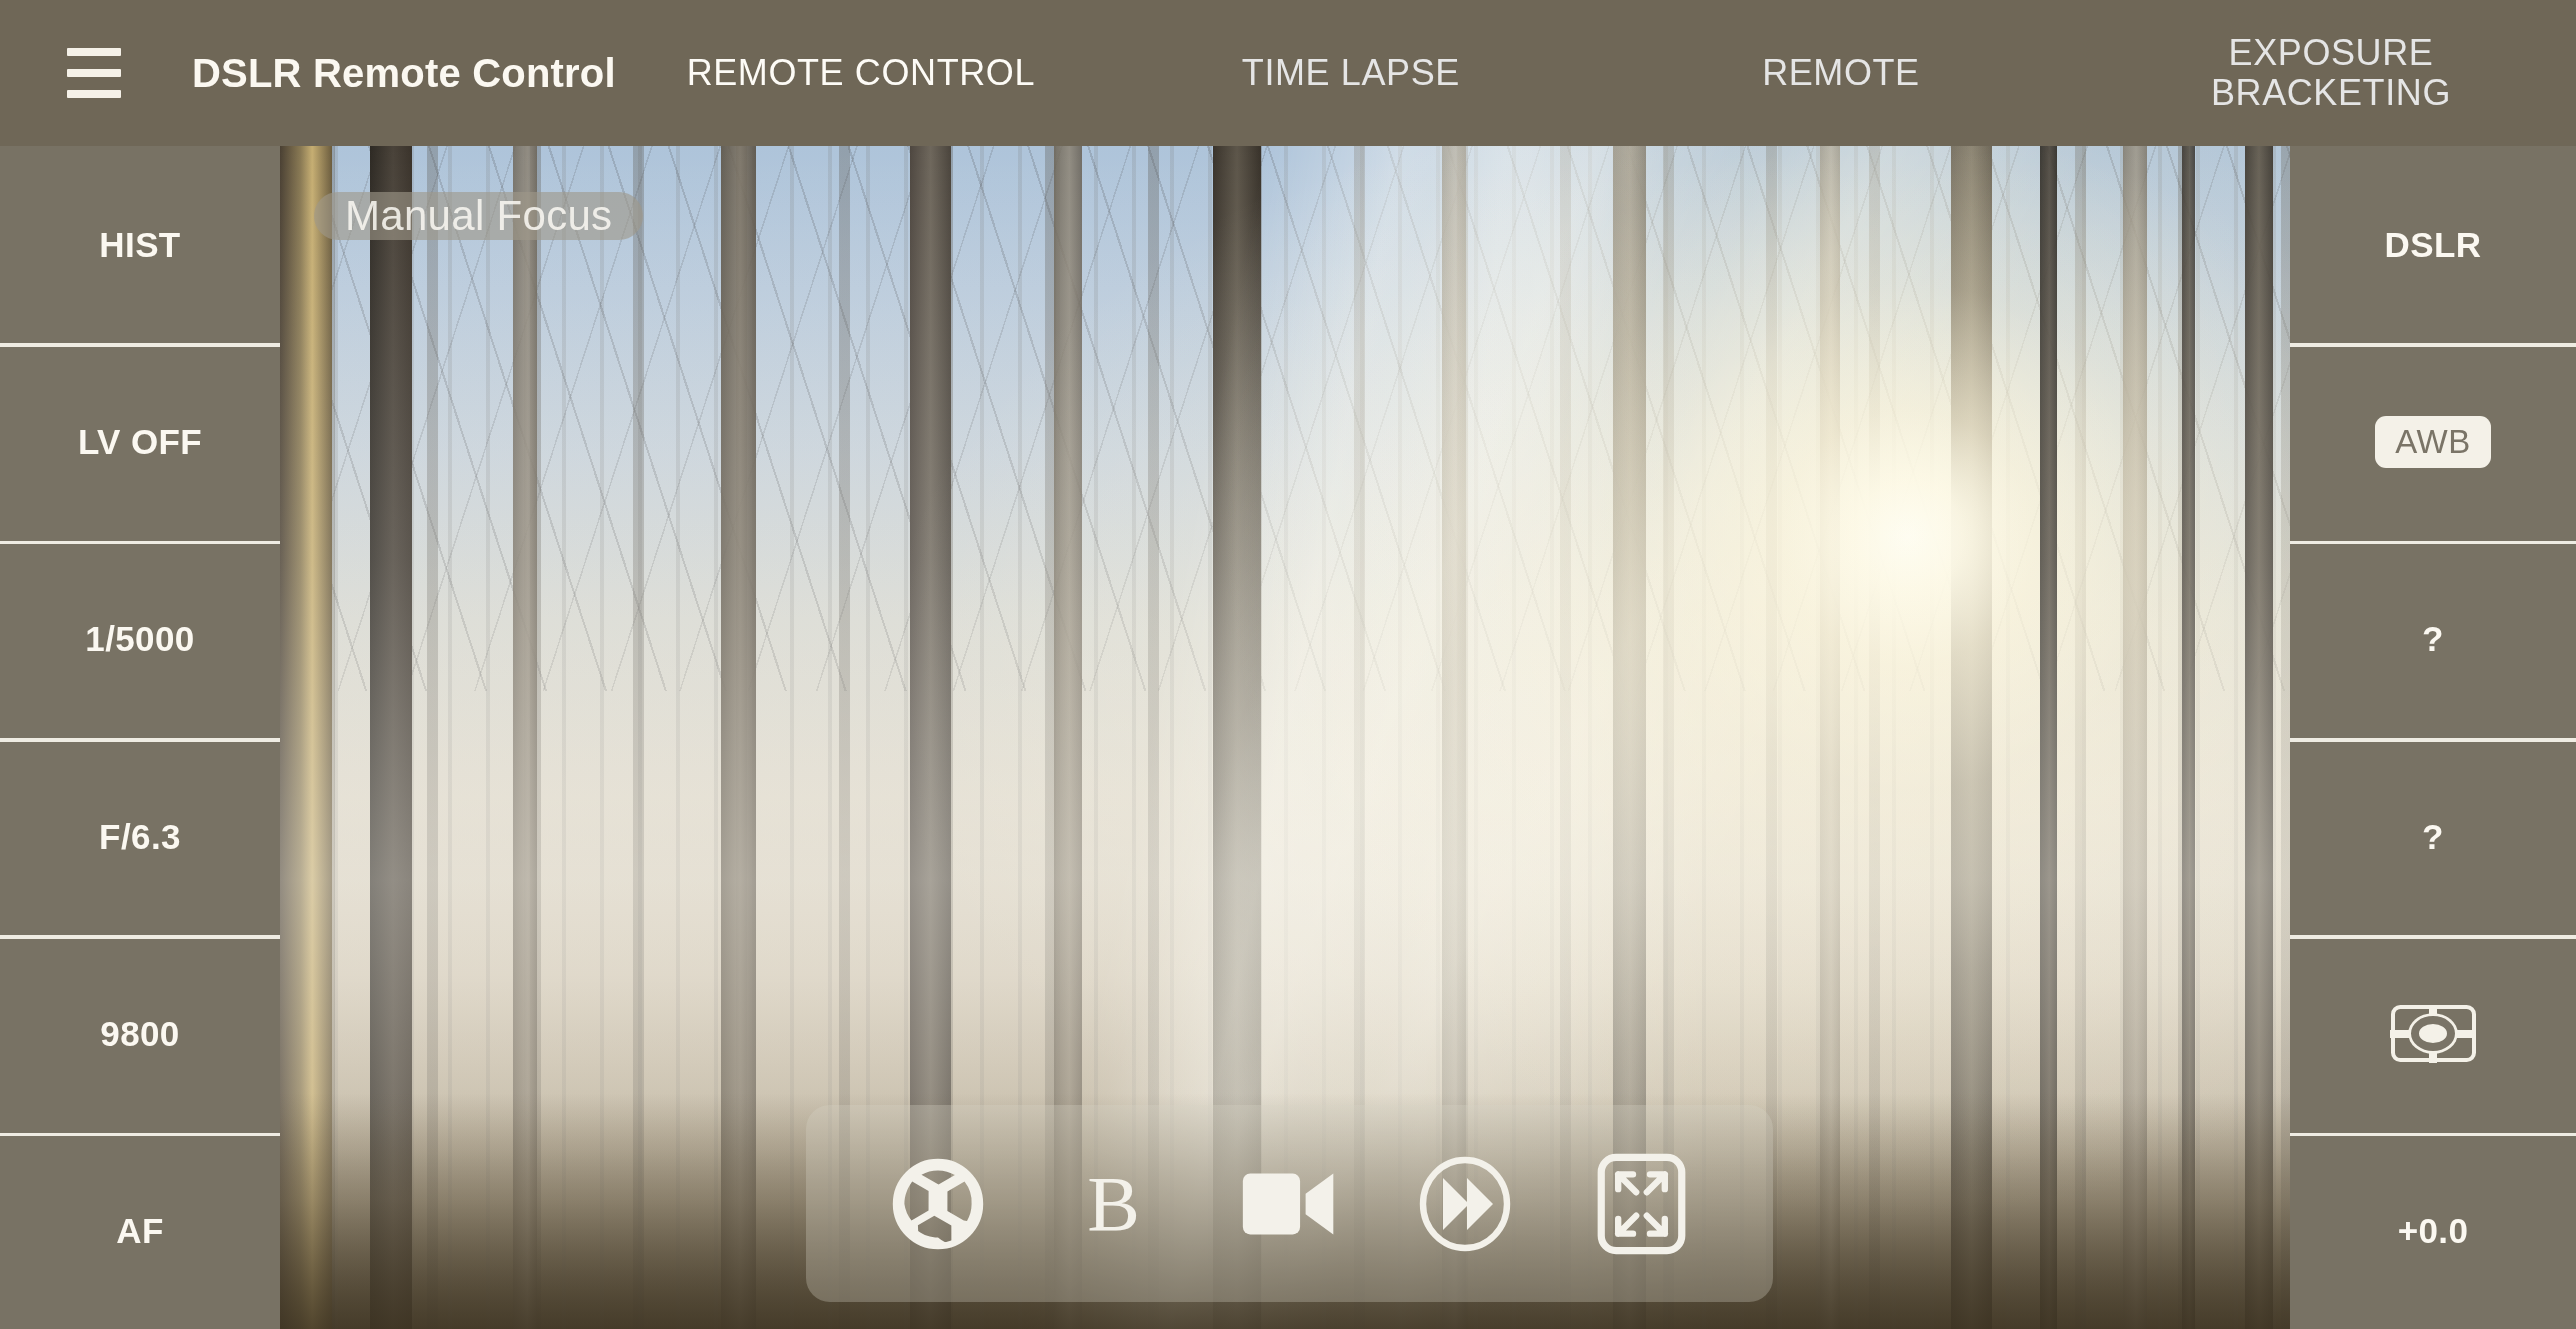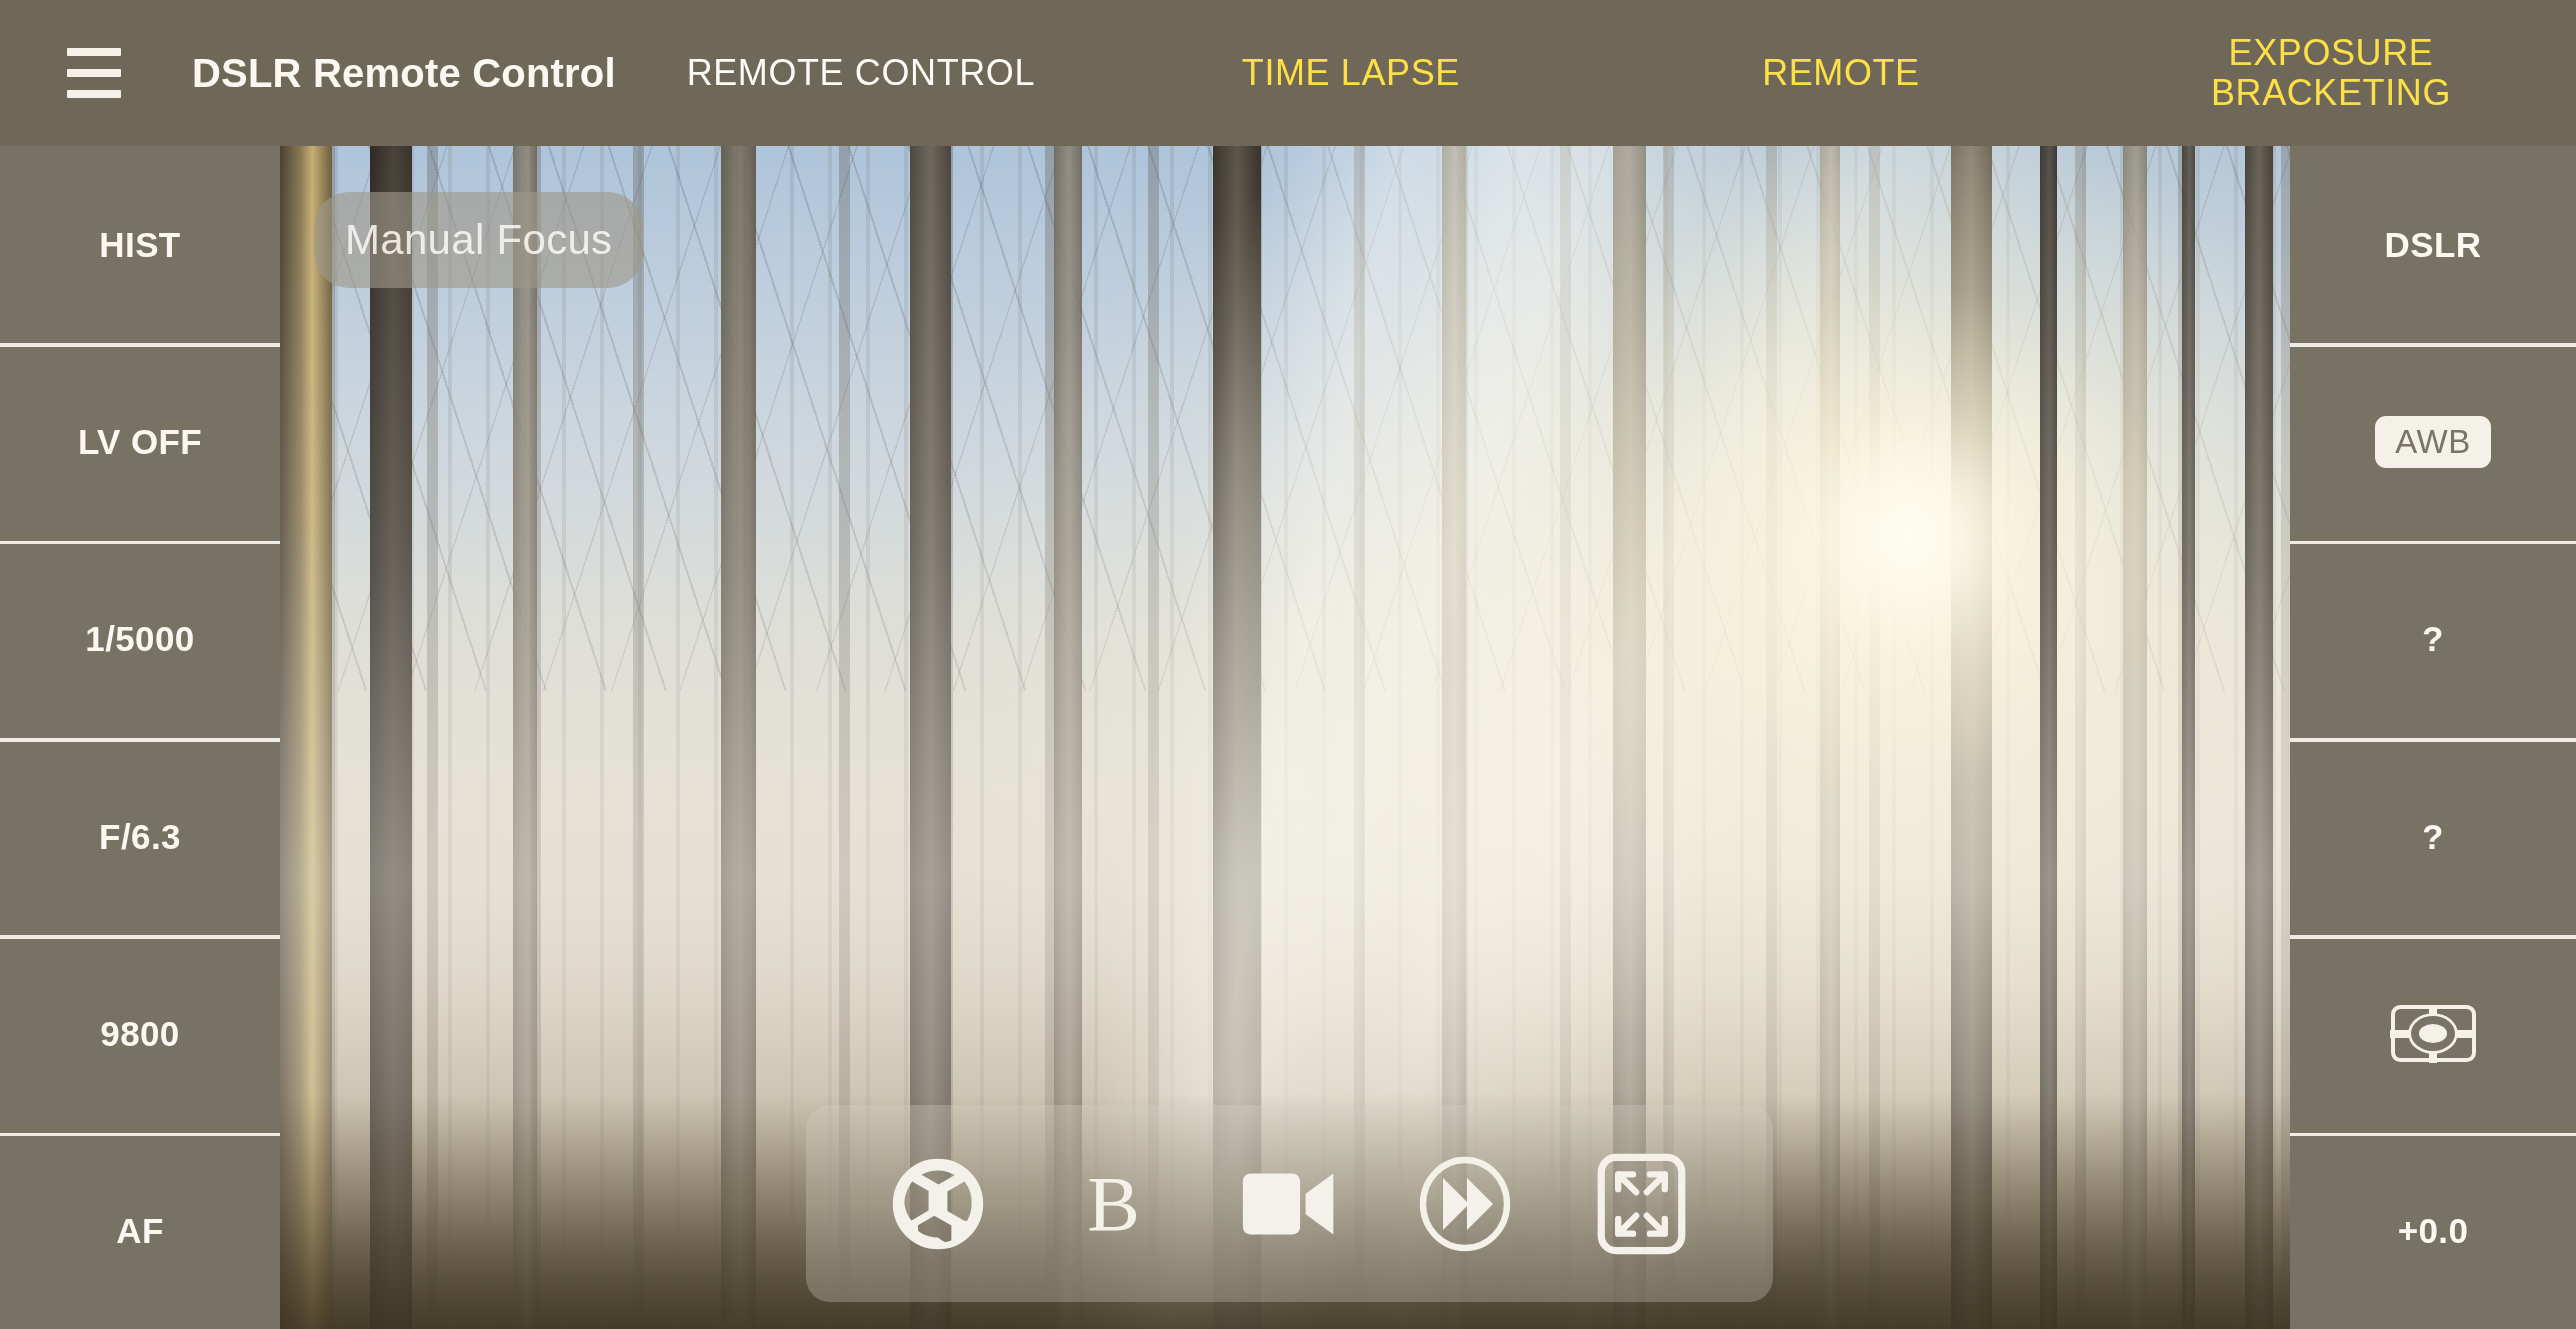--- a/index.html
+++ b/index.html
@@ -117,21 +117,21 @@
     white-space:nowrap;
     letter-spacing:0.2px;
     font-weight:bold;
   }
   .tabs { display:flex; align-items:center; flex:1; height:146px; }
   .tab {
     flex:1; height:146px;
     display:flex; align-items:center; justify-content:center;
     text-align:center;
     font-size:36px;
-    color:#fde047;
+    color:#e5e5e5;
     letter-spacing:0.6px;
     cursor:pointer;
     line-height:1.12;
     padding:0 7.4px;
   }
   .tab.active { color:#fdfbf6; }
   .tab.two-line { white-space:pre-line; }
 
   
   .side {
@@ -197,21 +197,21 @@
     border-radius:50%;
     background:#f4f1e8;
     box-shadow:0 0 0 2.8px #f4f1e8;
     z-index:2;
   }
 
   
   #manual-focus-badge {
     position:absolute;
     left:314px; top:192px;
-    padding:24px 31px;
+    padding:0 31px;
     border-radius:35px;
     background:rgba(158,152,137,0.62);
     color:rgba(248,246,240,0.88);
     font-size:42px;
     letter-spacing:0.3px;
     z-index:12;
     cursor:pointer;
   }
 
   

